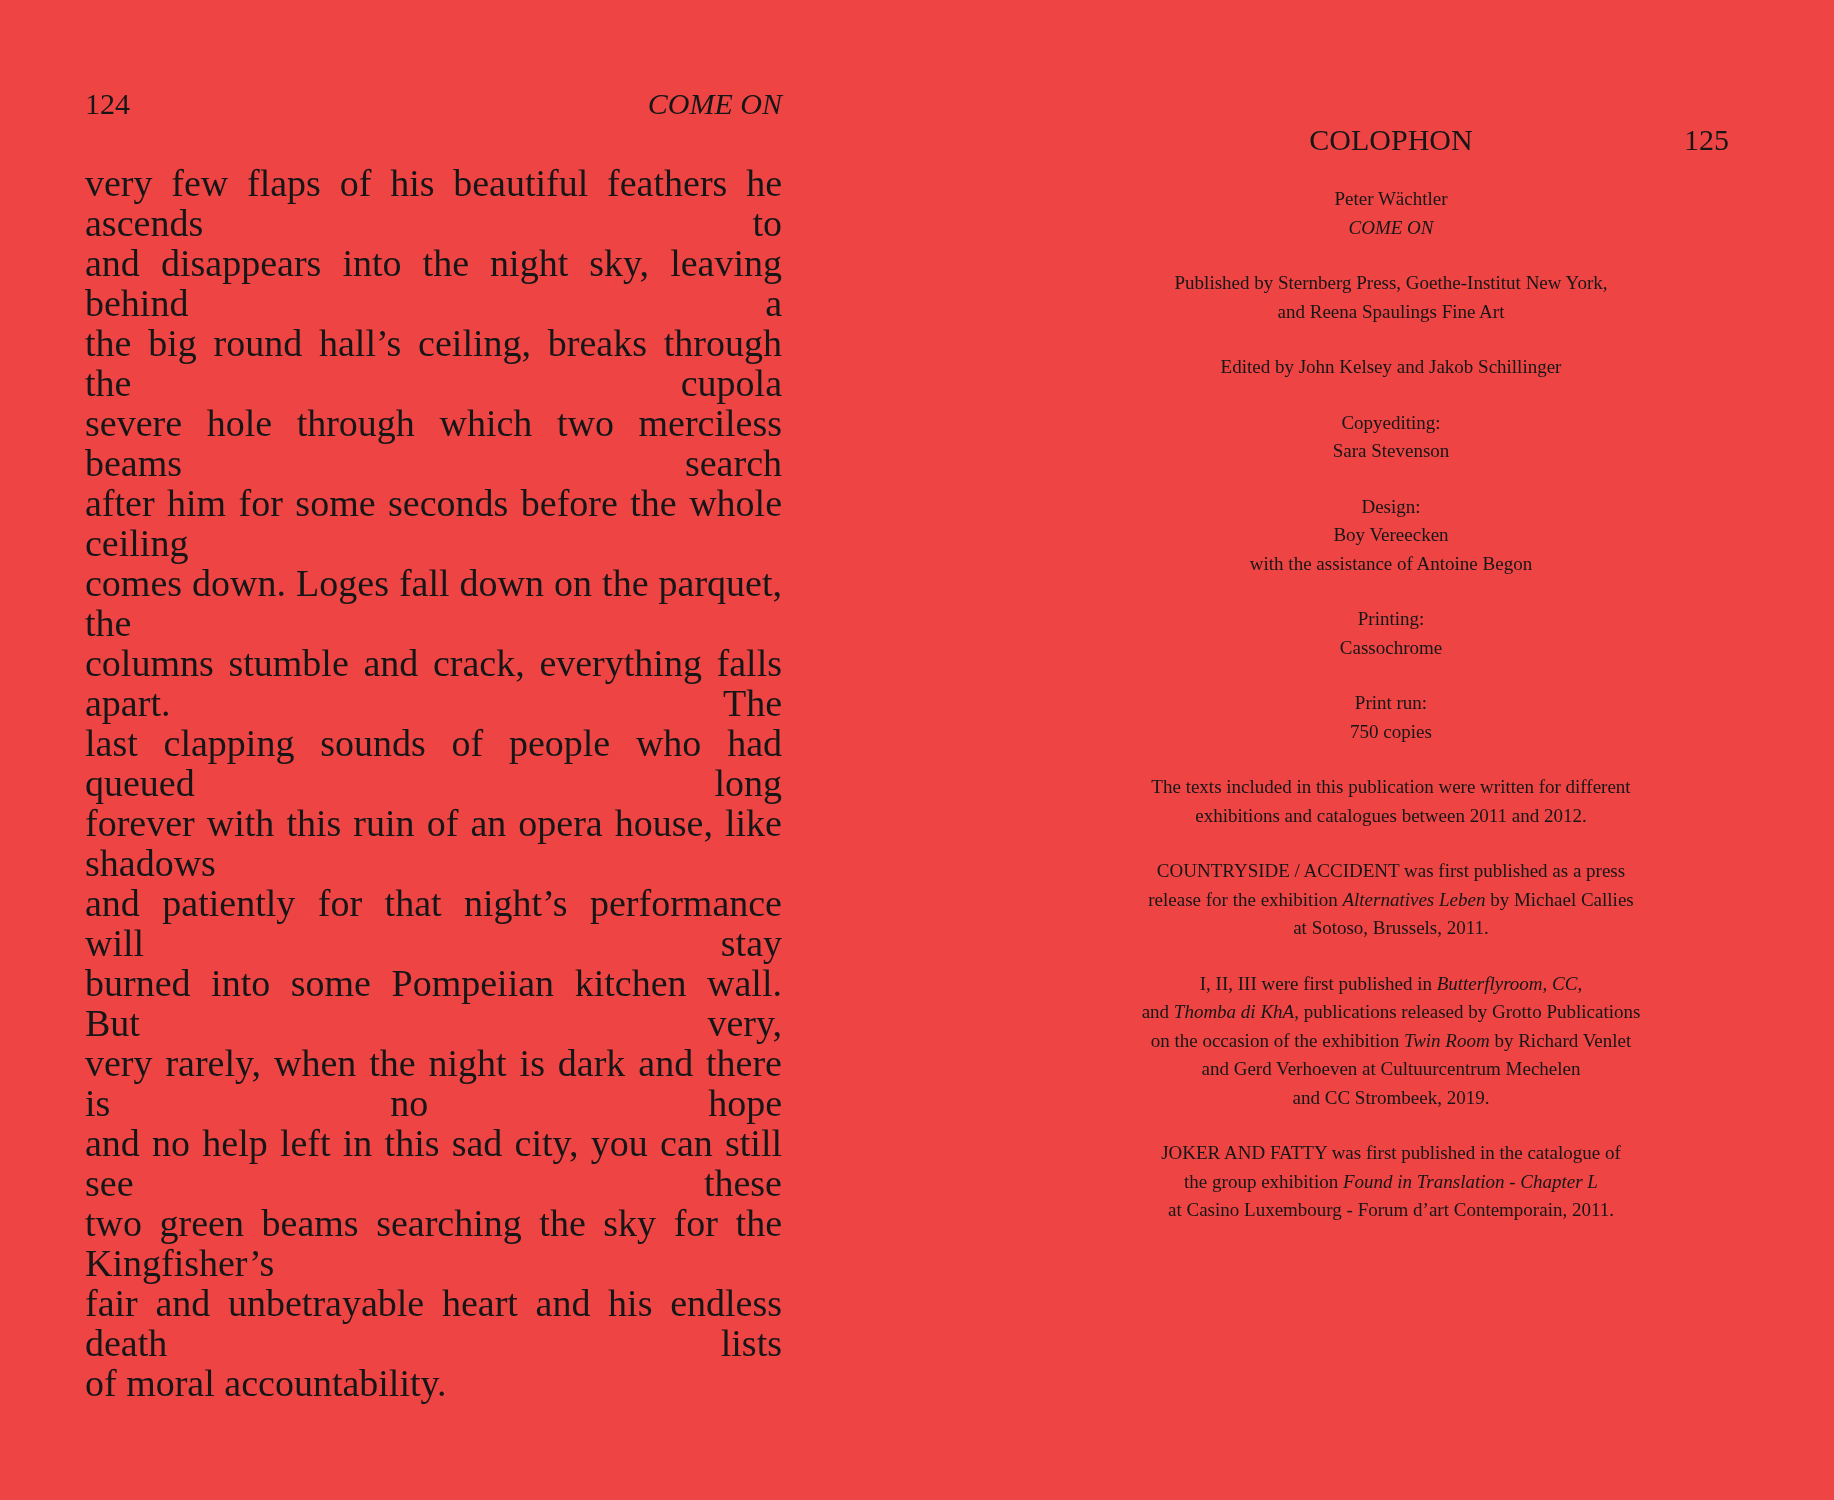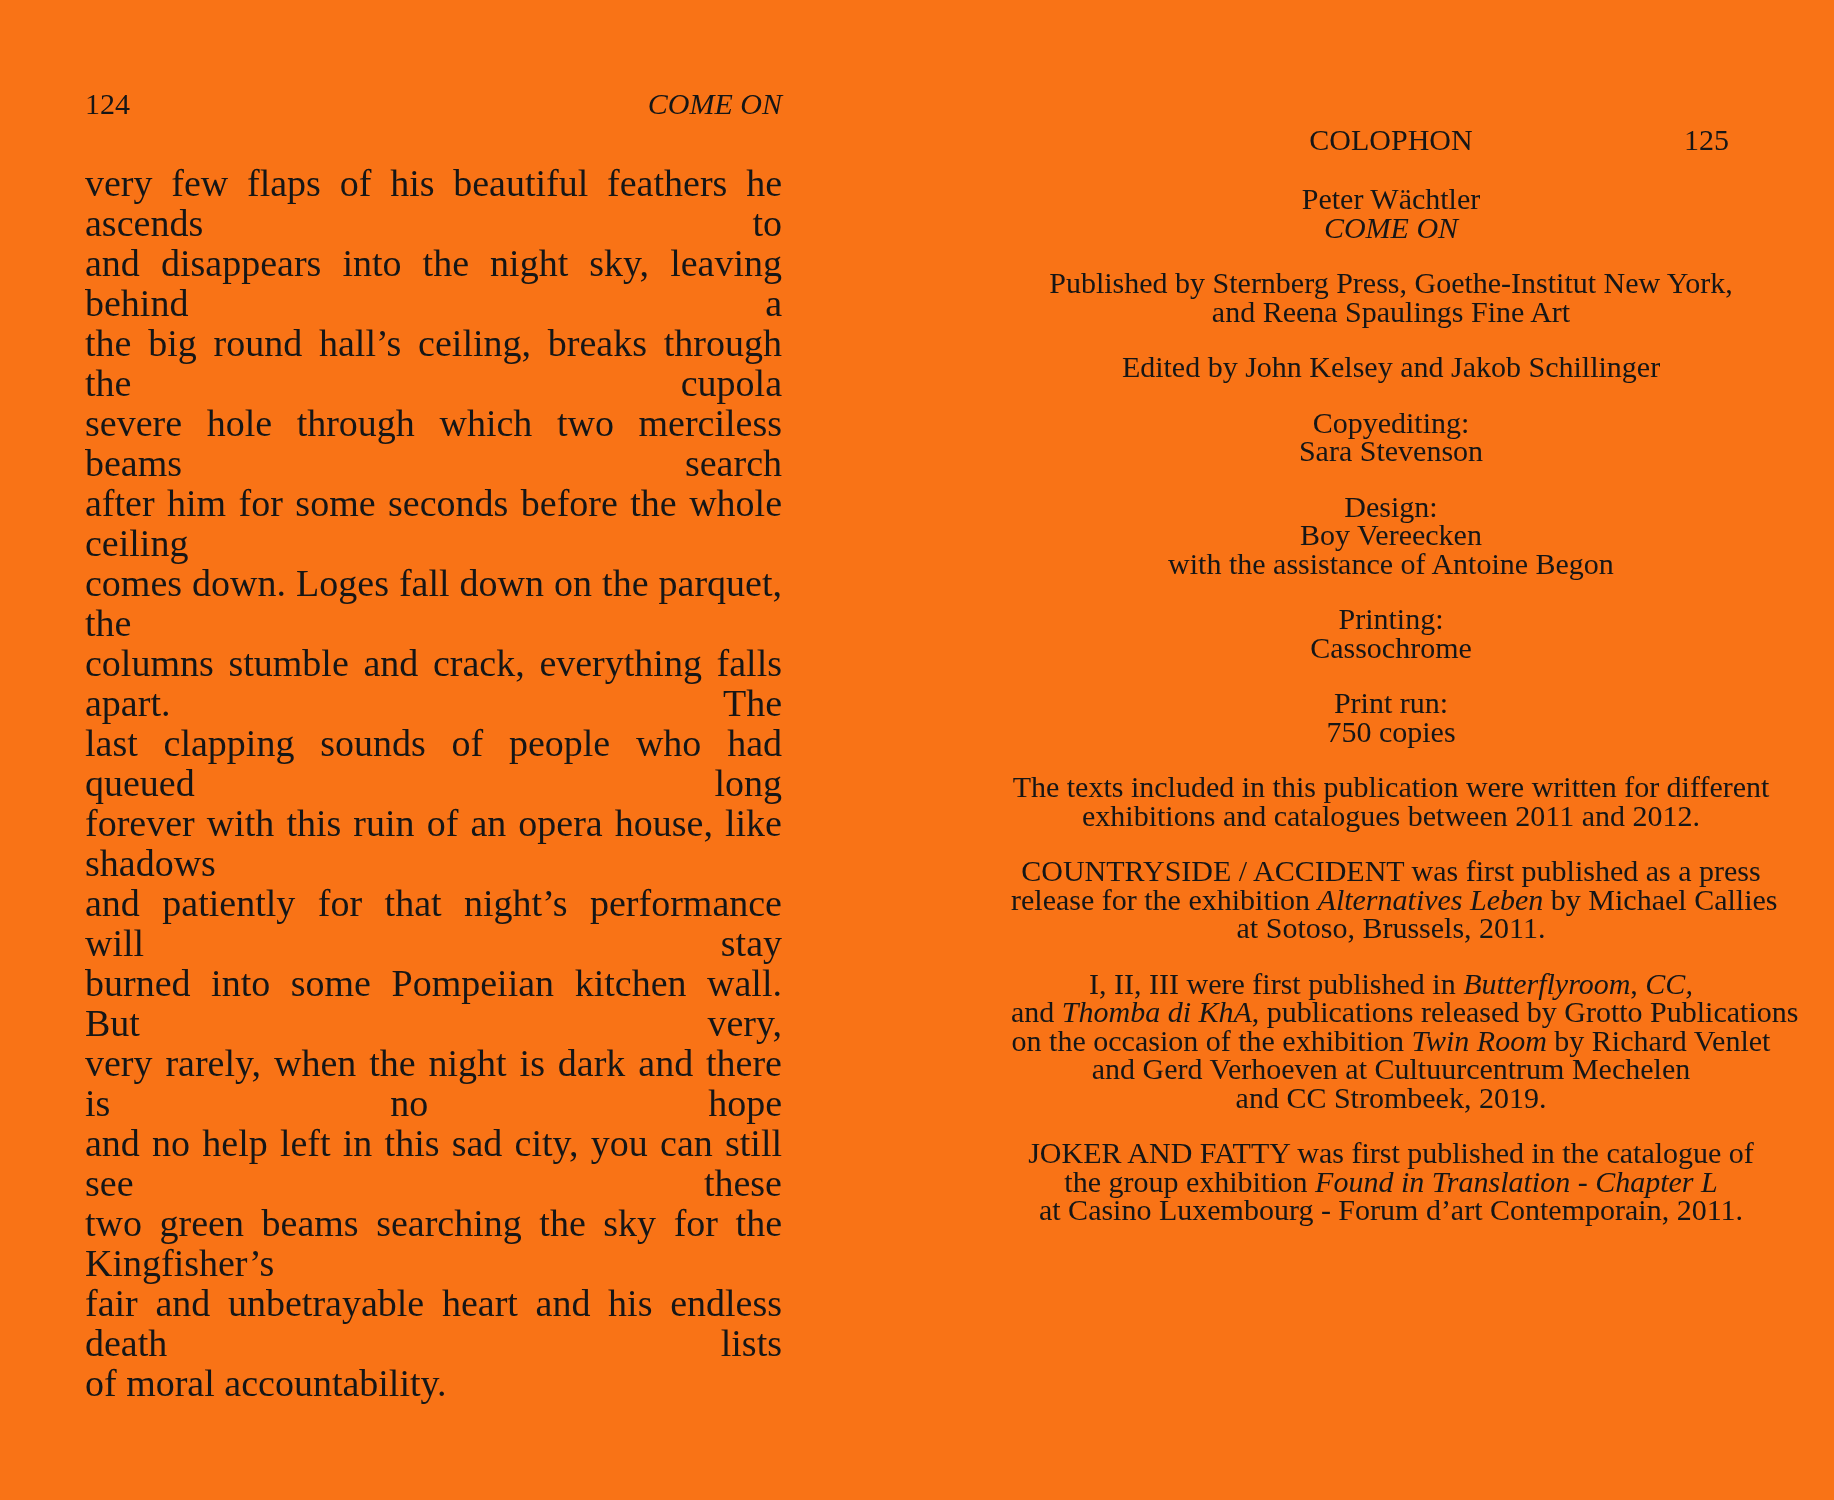--- a/index.html
+++ b/index.html
@@ -1,20 +1,20 @@
 <!DOCTYPE html>
 <html><head>
 <meta charset="utf-8">
 <style>
   html, body { margin: 0; padding: 0; background: #ffffff; }
   .spread {
     position: relative;
     width: 1834px;
     height: 1500px;
-    background: #f97316;
+    background: #ef4444;
     color: #161616;
     font-family: "Liberation Serif", "DejaVu Serif", serif;
     overflow: hidden;
   }
   .page { position: absolute; top: 0; height: 1500px; }
   .page-left  { left: 0;     width: 917px; }
   .page-right { left: 917px; width: 917px; margin-top: 36px; }
 
   .folio, .running-head {
     position: absolute;
@@ -41,21 +41,21 @@
     position: absolute;
     left: 85px;
     top: 163px;
     width: 697px;
     font-size: 38px;
     line-height: 40px;
   }
   .jline { text-align: justify; text-align-last: justify; }
   .jline.last { text-align-last: left; }
 
-  .colophon { top: 149px; font-size: 30px; line-height: 28.5px; }
+  .colophon { top: 149px; font-size: 19px; line-height: 28.5px; }
   .block { margin: 0 0 27px 0; }
   .cline { white-space: nowrap; }
   .cline em { font-style: italic; }
 </style>
 </head>
 <body>
 
 <div class="spread">
 
   <div class="page page-left">

